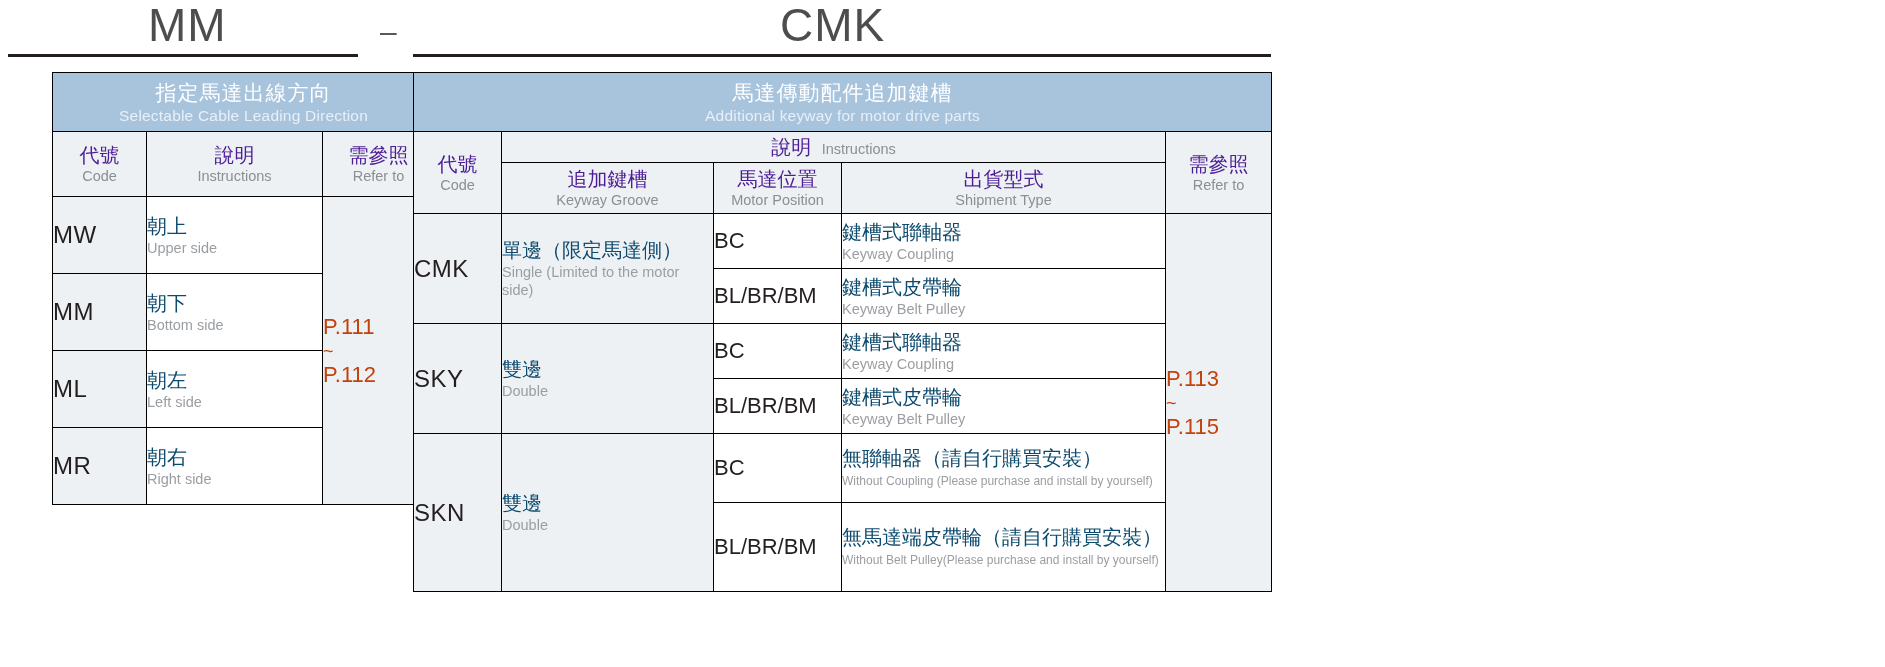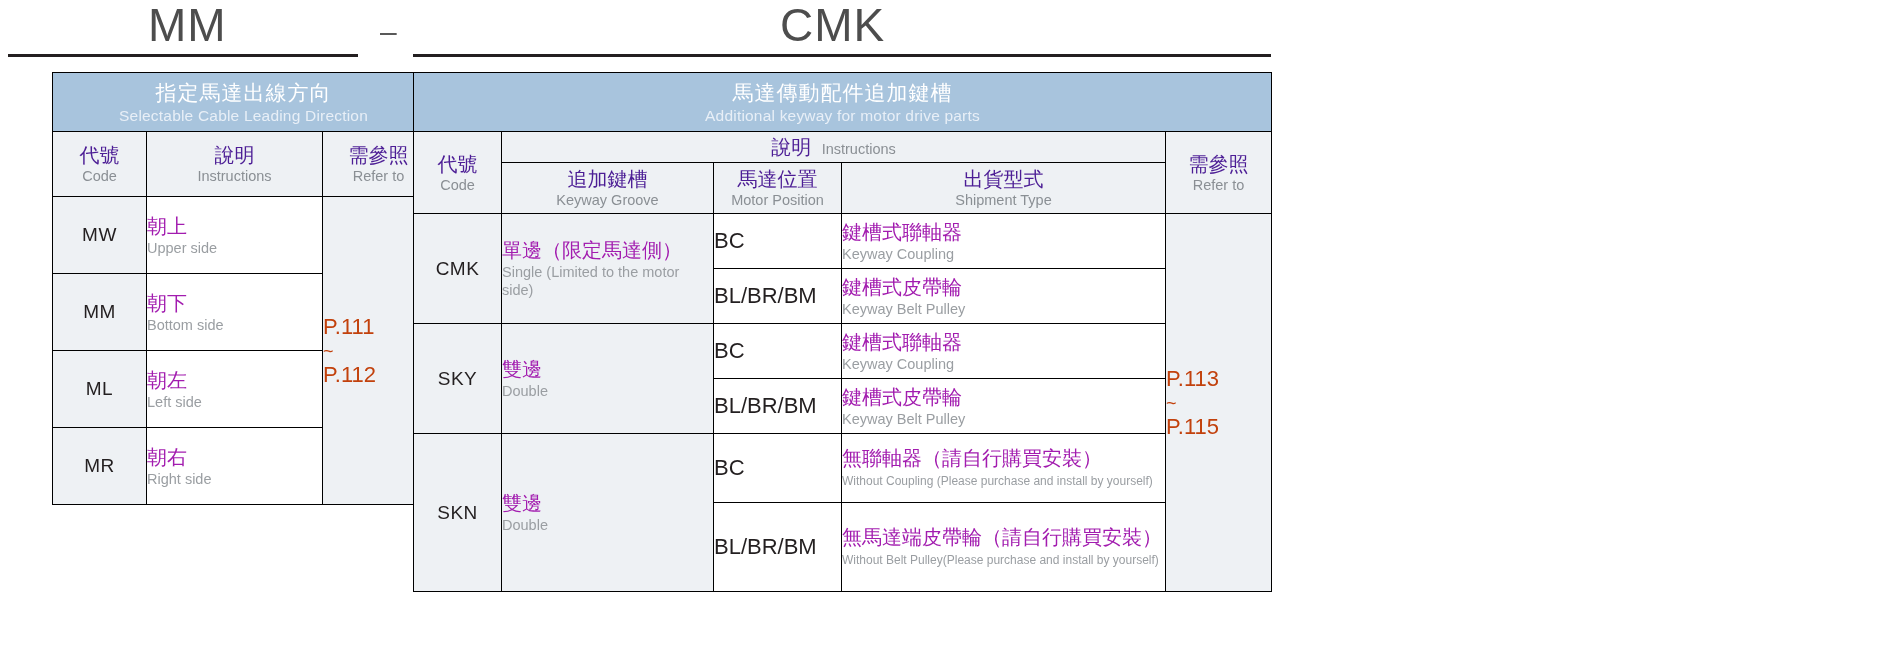--- a/index.html
+++ b/index.html
@@ -97,40 +97,40 @@
     font-size: 14.5px;
     line-height: 18px;
     color: #8a8f94;
     padding-bottom: 4px;
   }
   .hdr.inline .zh { display: inline; font-size: 20px; }
   .hdr.inline .en { display: inline; font-size: 14.5px; margin-left: 6px; }
 
   .codecell {
     background: #eef1f4;
-    text-align: center;
-    font-size: 19px;
+    text-align: left;
+    font-size: 24px;
     color: #231f20;
     letter-spacing: .5px;
   }
   .plaincode {
     text-align: left;
     font-size: 22px;
     color: #231f20;
     padding-left: 8px;
   }
   .desc {
     text-align: left;
     padding: 4px 6px 5px 8px;
   }
   .desc .zh {
     display: block;
     font-size: 20px;
     line-height: 25px;
-    color: #a21caf;
+    color: #0c4a6e;
   }
   .desc .en {
     display: block;
     font-size: 14.5px;
     line-height: 18px;
     color: #9a9ea2;
   }
   .refer {
     text-align: left;
     font-size: 22px;

